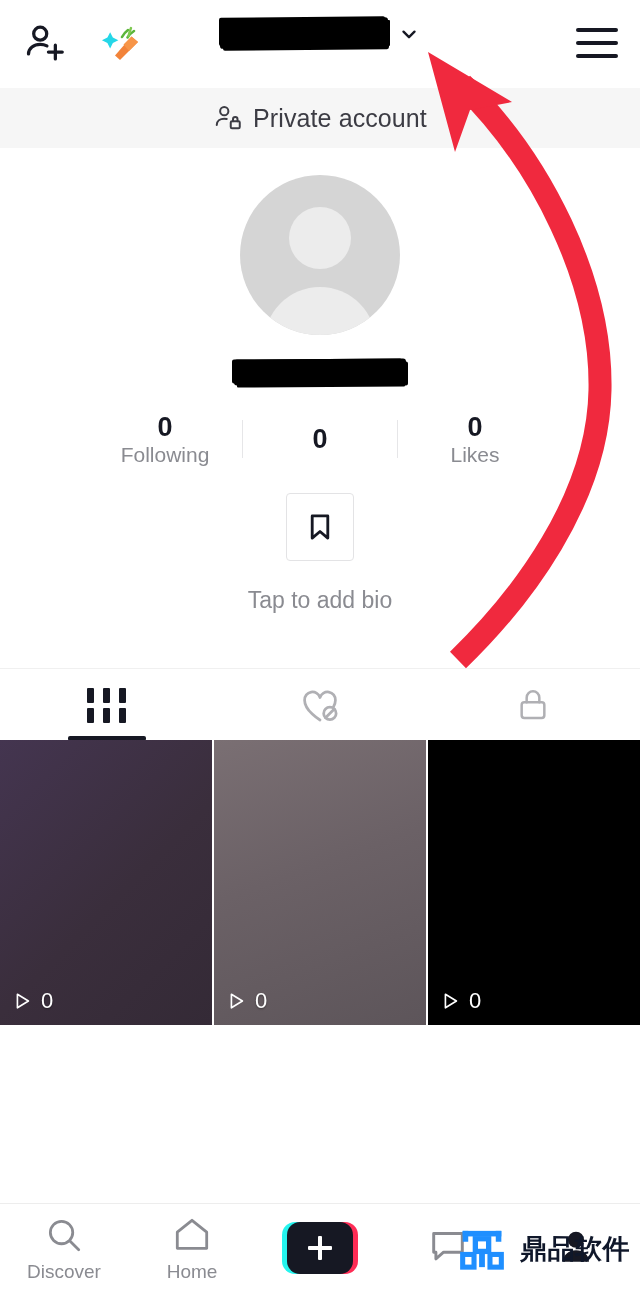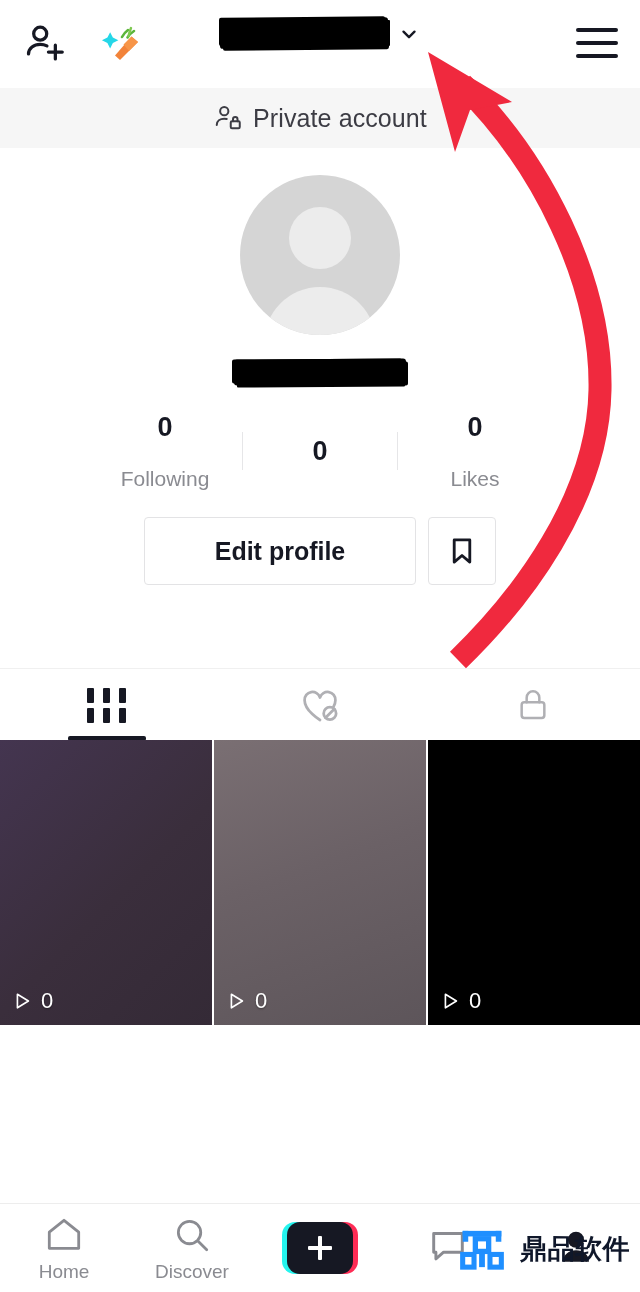--- a/index.html
+++ b/index.html
@@ -153,21 +153,21 @@
   }
   .stat .num {
     font-size: 27px;
     font-weight: bold;
     color: #161823;
     line-height: 1.2;
   }
   .stat .lbl {
     font-size: 21px;
     color: #8a8b91;
-    margin-top: 24px;
+    margin-top: 0;
   }
   .stat-div {
     width: 1px;
     height: 38px;
     background: #e6e6e8;
   }
 
   
   .actions {
     display: flex;
@@ -431,28 +431,28 @@
         <div class="num">0</div>
       </div>
       <div class="stat-div"></div>
       <div class="stat">
         <div class="num">0</div>
         <div class="lbl">Likes</div>
       </div>
     </div>
 
     <div class="actions">
-      <button class="edit-profile">Edit profile</button>
       <button class="bookmark-btn">
         <svg width="34" height="34" viewBox="0 0 24 24" fill="none" stroke="#161823" stroke-width="2" stroke-linecap="round" stroke-linejoin="round">
           <path d="M6.5 4.2h11v15.6l-5.5-4.6-5.5 4.6z"></path>
         </svg>
       </button>
     </div>
 
+    <div class="bio">Tap to add bio</div>
   </div>
 
   <div class="tabs">
 
     <div class="tab">
       <span class="grid-icon">
         <i></i>
           <i></i>
           <i></i>
           <i></i>
@@ -504,32 +504,32 @@
           <path d="M7 4.6 L19 12 L7 19.4 Z"></path>
         </svg>
         <span>0</span>
       </span>
     </div>
   </div>
 
   <div class="bottomnav">
 
     <div class="navitem">
-      <svg width="42" height="42" viewBox="0 0 24 24" fill="none" stroke="#8a8b91" stroke-width="1.6" stroke-linecap="round" stroke-linejoin="round">
-        <path d="M3.6 10.4 12 3.6l8.4 6.8v9.2H3.6z"></path>
-      </svg>
-      <span class="nlabel">Home</span>
-    </div>
-
-    <div class="navitem">
       <svg width="42" height="42" viewBox="0 0 24 24" fill="none" stroke="#8a8b91" stroke-width="1.6" stroke-linecap="round">
         <circle cx="10.6" cy="10.6" r="6.4"></circle>
         <path d="M15.4 15.4 L20.4 20.4"></path>
       </svg>
       <span class="nlabel">Discover</span>
+    </div>
+
+    <div class="navitem">
+      <svg width="42" height="42" viewBox="0 0 24 24" fill="none" stroke="#8a8b91" stroke-width="1.6" stroke-linecap="round" stroke-linejoin="round">
+        <path d="M3.6 10.4 12 3.6l8.4 6.8v9.2H3.6z"></path>
+      </svg>
+      <span class="nlabel">Home</span>
     </div>
 
     <div class="navitem">
       <span class="create-btn">
         <span class="lyr cyan"></span>
         <span class="lyr pink"></span>
         <span class="lyr core">
           <span class="plus-h"></span>
           <span class="plus-v"></span>
         </span>

